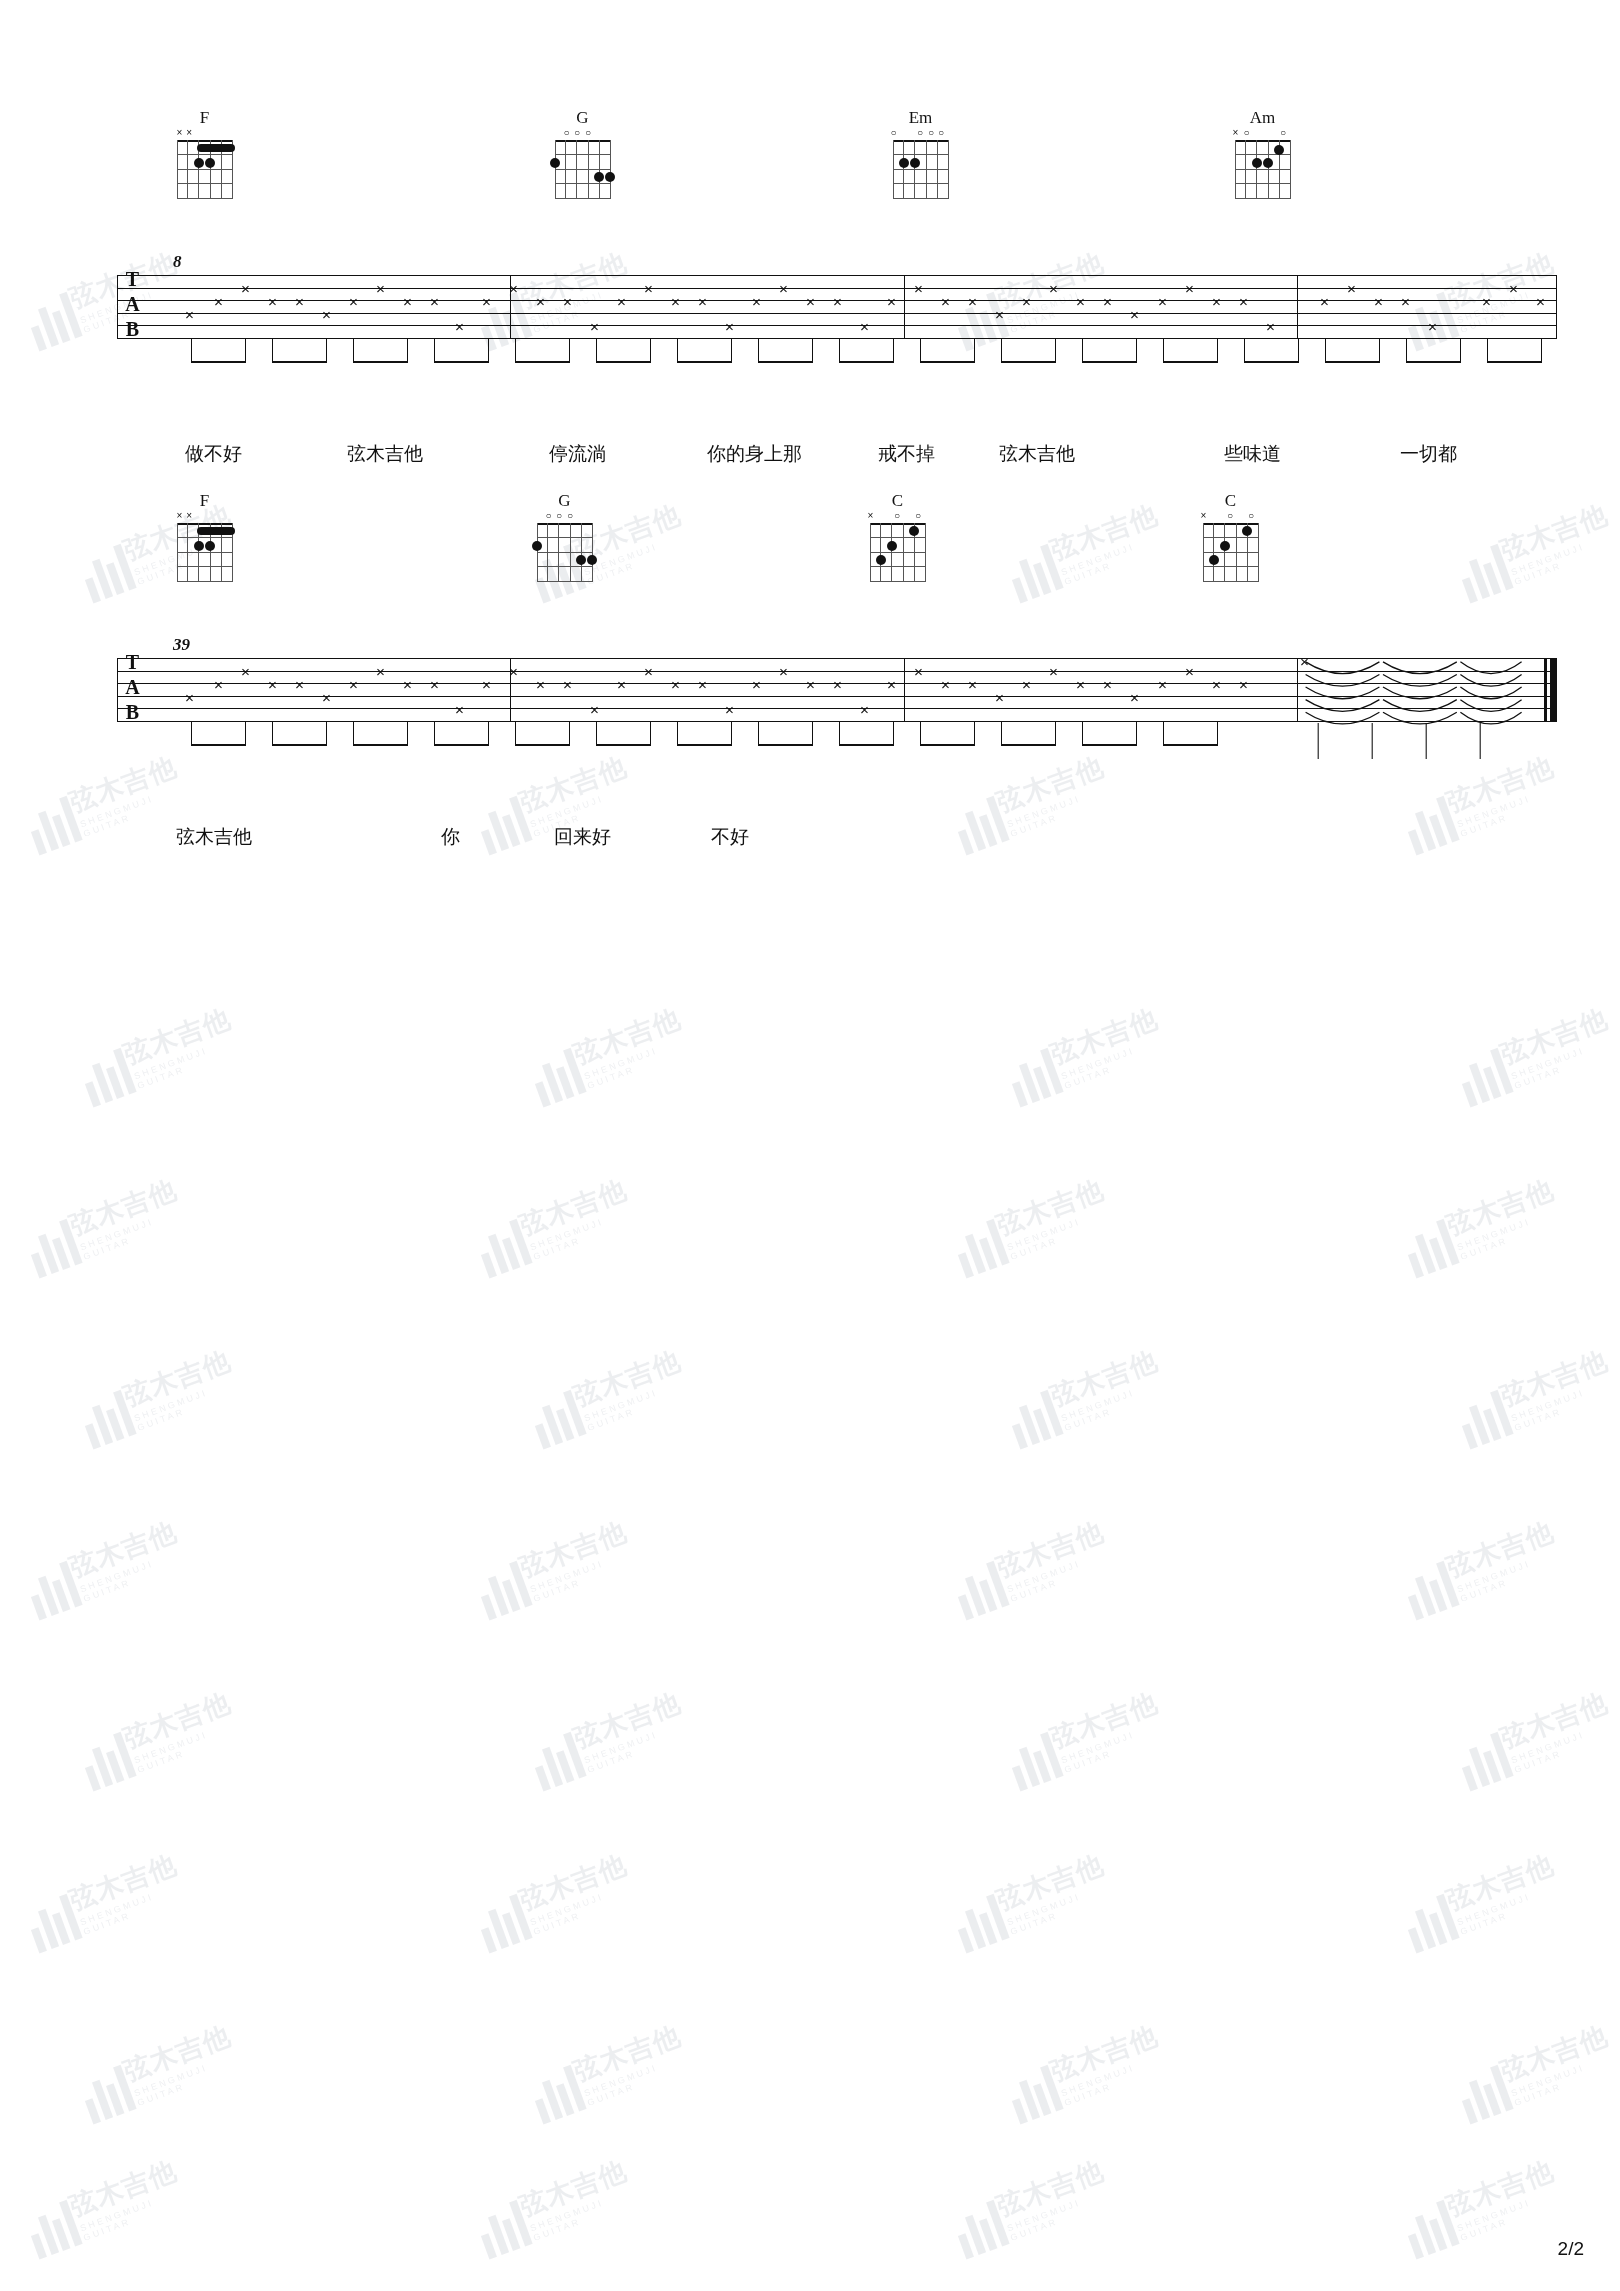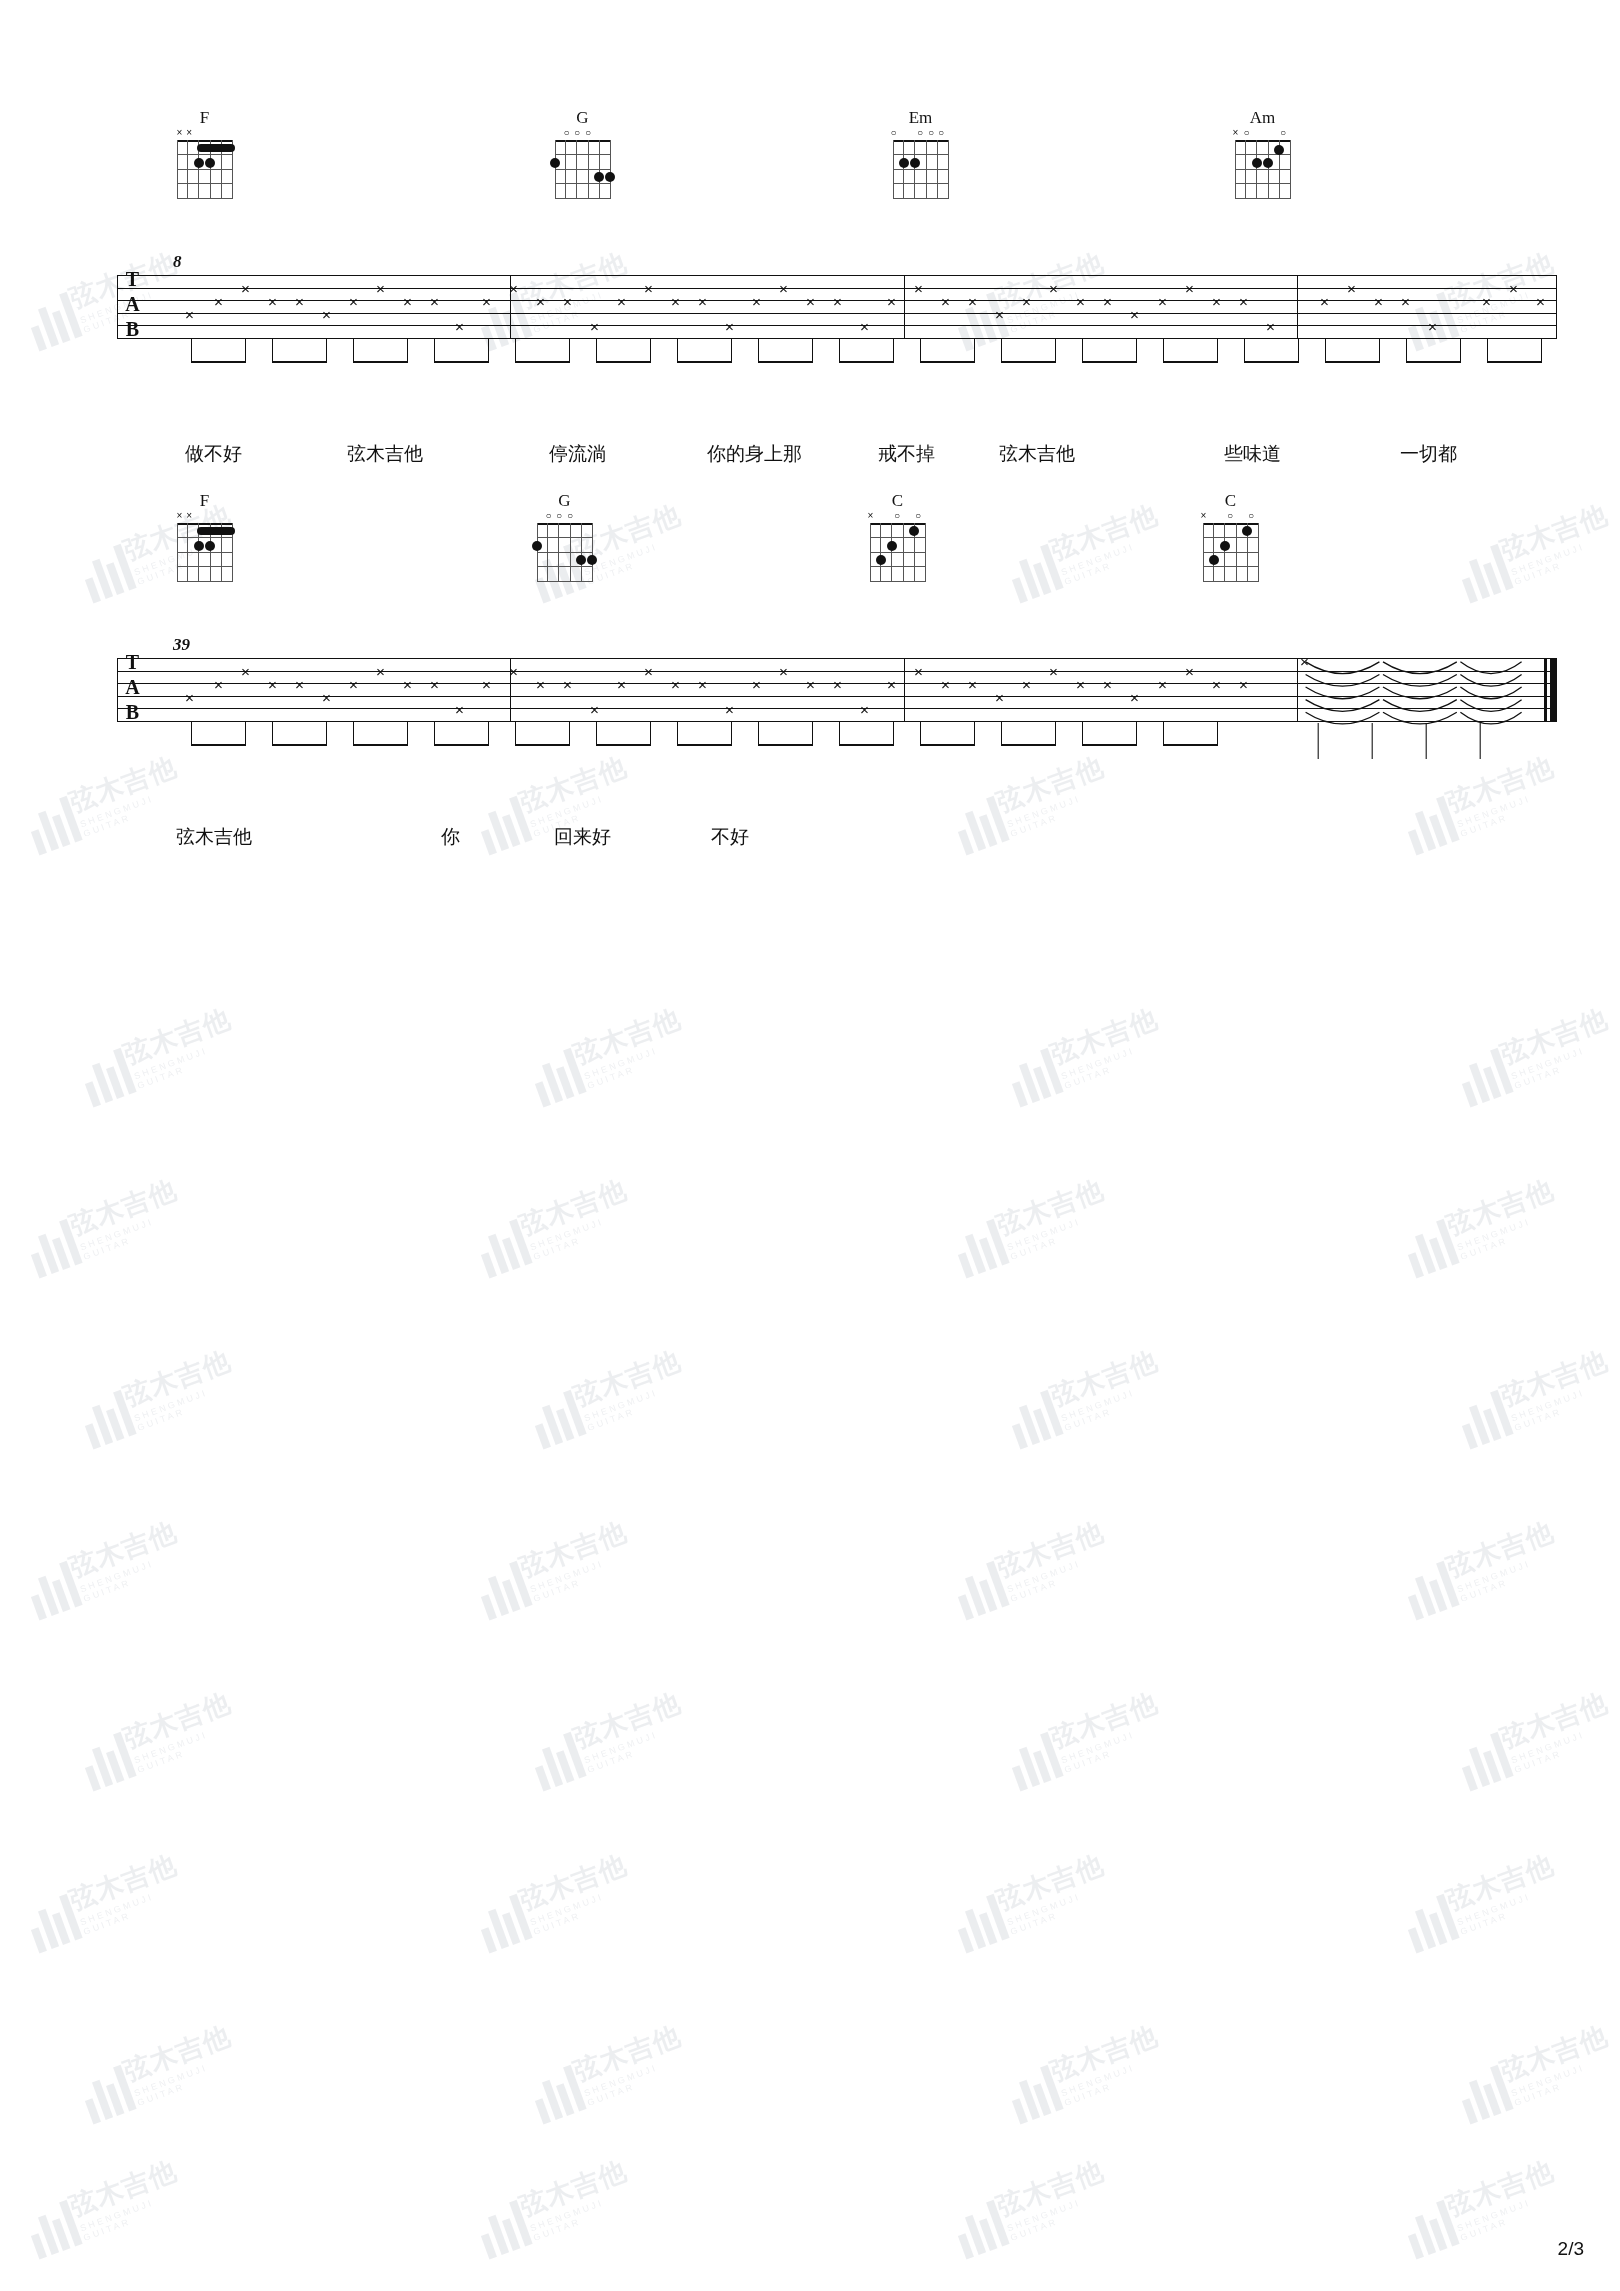--- a/index.html
+++ b/index.html
@@ -979,15 +979,15 @@
         </g>
       </svg>
     </div>
 
     <div class="lyric" style="left:176px;top:333px;">弦木吉他</div>
     <div class="lyric" style="left:441px;top:333px;">你</div>
     <div class="lyric" style="left:554px;top:333px;">回来好</div>
     <div class="lyric" style="left:711px;top:333px;">不好</div>
   </div>
 
-  <div class="pagenum">2/3</div>
+  <div class="pagenum">2/2</div>
 </div>
 
 
 </body></html>

